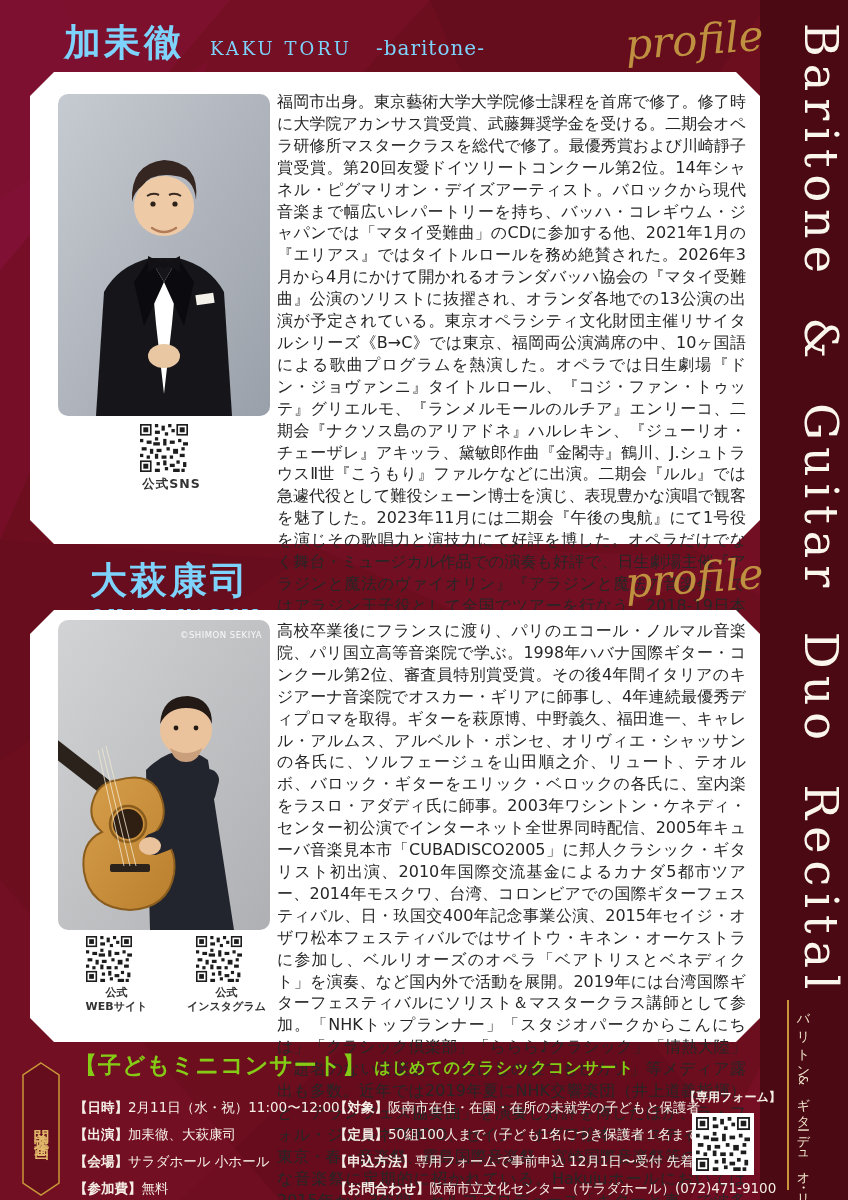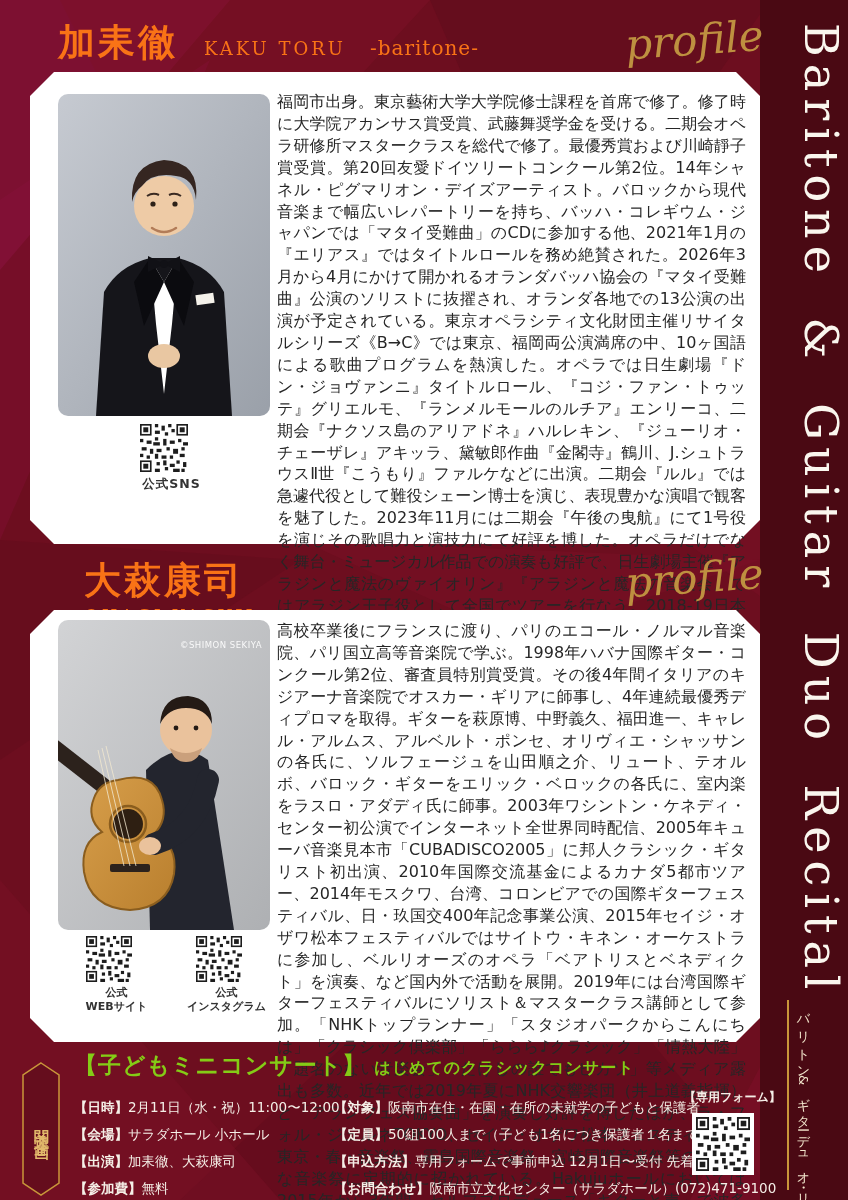--- a/index.html
+++ b/index.html
@@ -12,40 +12,40 @@
   .sidebar-title{position:absolute;left:0;top:20px;width:88px;height:980px;
       writing-mode:vertical-rl;text-orientation:mixed;
       font-family:"DejaVu Serif","Liberation Serif",serif;
       font-size:46px;letter-spacing:7px;word-spacing:16px;color:#FAF6EE;white-space:nowrap;
       display:flex;justify-content:center;}
   .sidebar-line{position:absolute;left:27px;top:1000px;width:2px;height:190px;background:#C9973A;}
   .sidebar-sub{position:absolute;left:34px;top:1004px;height:184px;
       writing-mode:vertical-rl;font-size:13px;letter-spacing:3px;color:#F2E6CC;white-space:nowrap;}
 
   
-  .sec-head{position:absolute;left:58px;display:flex;align-items:baseline;color:#f97316;
+  .sec-head{position:absolute;left:64px;display:flex;align-items:baseline;color:#7dd3fc;
       font-family:"DejaVu Serif","Liberation Serif",serif;white-space:nowrap;}
   .name-ja{font-size:37px;font-weight:bold;letter-spacing:3px;}
   .name-en{font-size:18px;letter-spacing:3px;margin-left:26px;}
   .role{font-size:20px;letter-spacing:1px;margin-left:24px;}
   .profile-script{position:absolute;left:625px;width:130px;text-align:center;
       font-family:"DejaVu Serif","Liberation Serif",serif;font-style:italic;
       font-size:42px;color:#BE9040;transform:rotate(-4deg);}
 
   
   .card{position:absolute;left:30px;width:730px;background:#FFFFFF;
       clip-path:polygon(24px 0,calc(100% - 24px) 0,100% 24px,100% calc(100% - 24px),
                         calc(100% - 24px) 100%,24px 100%,0 calc(100% - 24px),0 24px);}
   #card1{top:72px;height:472px;}
   #card2{top:610px;height:432px;}
 
   .photo{position:absolute;left:58px;width:212px;border-radius:10px;overflow:hidden;}
   #photo1{top:94px;height:322px;}
   #photo2{top:620px;height:310px;}
-  .photo-credit{position:absolute;top:20px;right:8px;font-size:8.5px;color:#fff;opacity:.9;letter-spacing:.5px;}
+  .photo-credit{position:absolute;top:10px;right:8px;font-size:8.5px;color:#fff;opacity:.9;letter-spacing:.5px;}
 
   .bio{position:absolute;left:277px;width:469px;font-size:16px;line-height:1.37;
       color:#262626;text-align:justify;}
   #bio1{top:91px;}
   #bio2{top:620px;}
 
   
   .qr-svg{display:block;margin:0 auto;}
   #qr1-wrap{position:absolute;left:58px;top:424px;width:212px;text-align:center;}
   .qr-label{margin-top:4px;font-size:12.5px;font-weight:bold;color:#333;letter-spacing:1px;margin-left:15px;}
@@ -294,24 +294,24 @@
   <div class="event-head">
     <span class="event-title">【子どもミニコンサート】</span>
     <span class="event-sub">はじめてのクラシックコンサート</span>
   </div>
 
   <div id="details-left" class="details">
     <div class="detail-row">
       <span class="detail-label">【日時】</span><span>2月11日（水・祝）11:00〜12:00</span>
     </div>
     <div class="detail-row">
+      <span class="detail-label">【出演】</span><span>加耒徹、大萩康司</span>
+    </div>
+    <div class="detail-row">
       <span class="detail-label">【会場】</span><span>サラダホール 小ホール</span>
-    </div>
-    <div class="detail-row">
-      <span class="detail-label">【出演】</span><span>加耒徹、大萩康司</span>
     </div>
     <div class="detail-row">
       <span class="detail-label">【参加費】</span><span>無料</span>
     </div>
   </div>
 
   <div id="details-right" class="details">
     <div class="detail-row">
       <span class="detail-label">【対象】</span><span>阪南市在住・在園・在所の未就学の子どもと保護者</span>
     </div>

